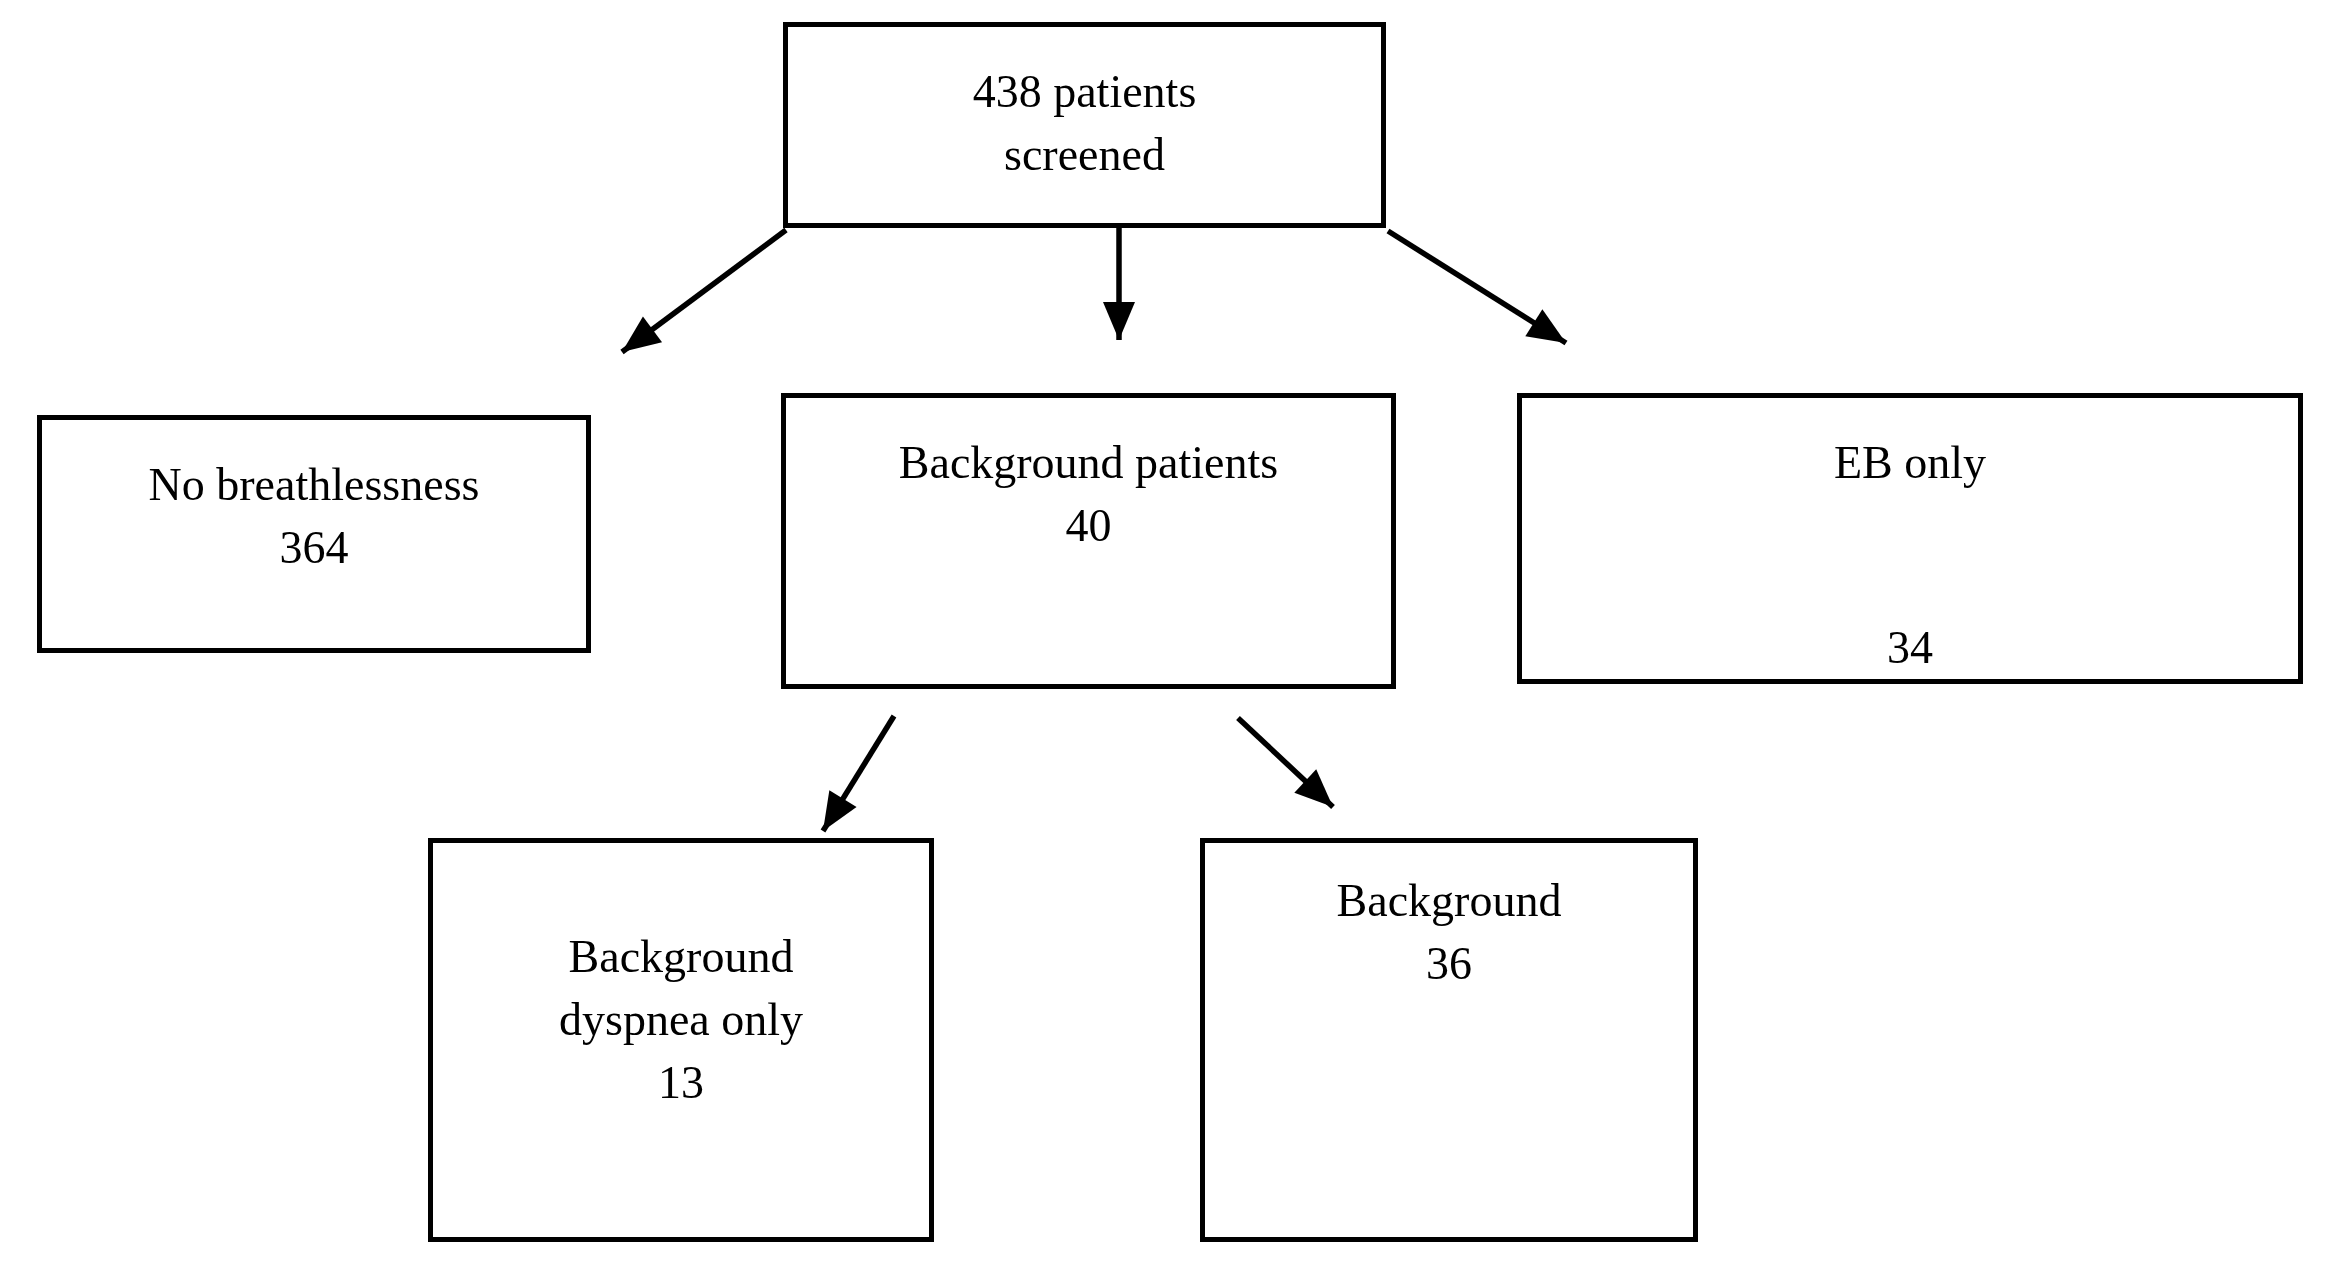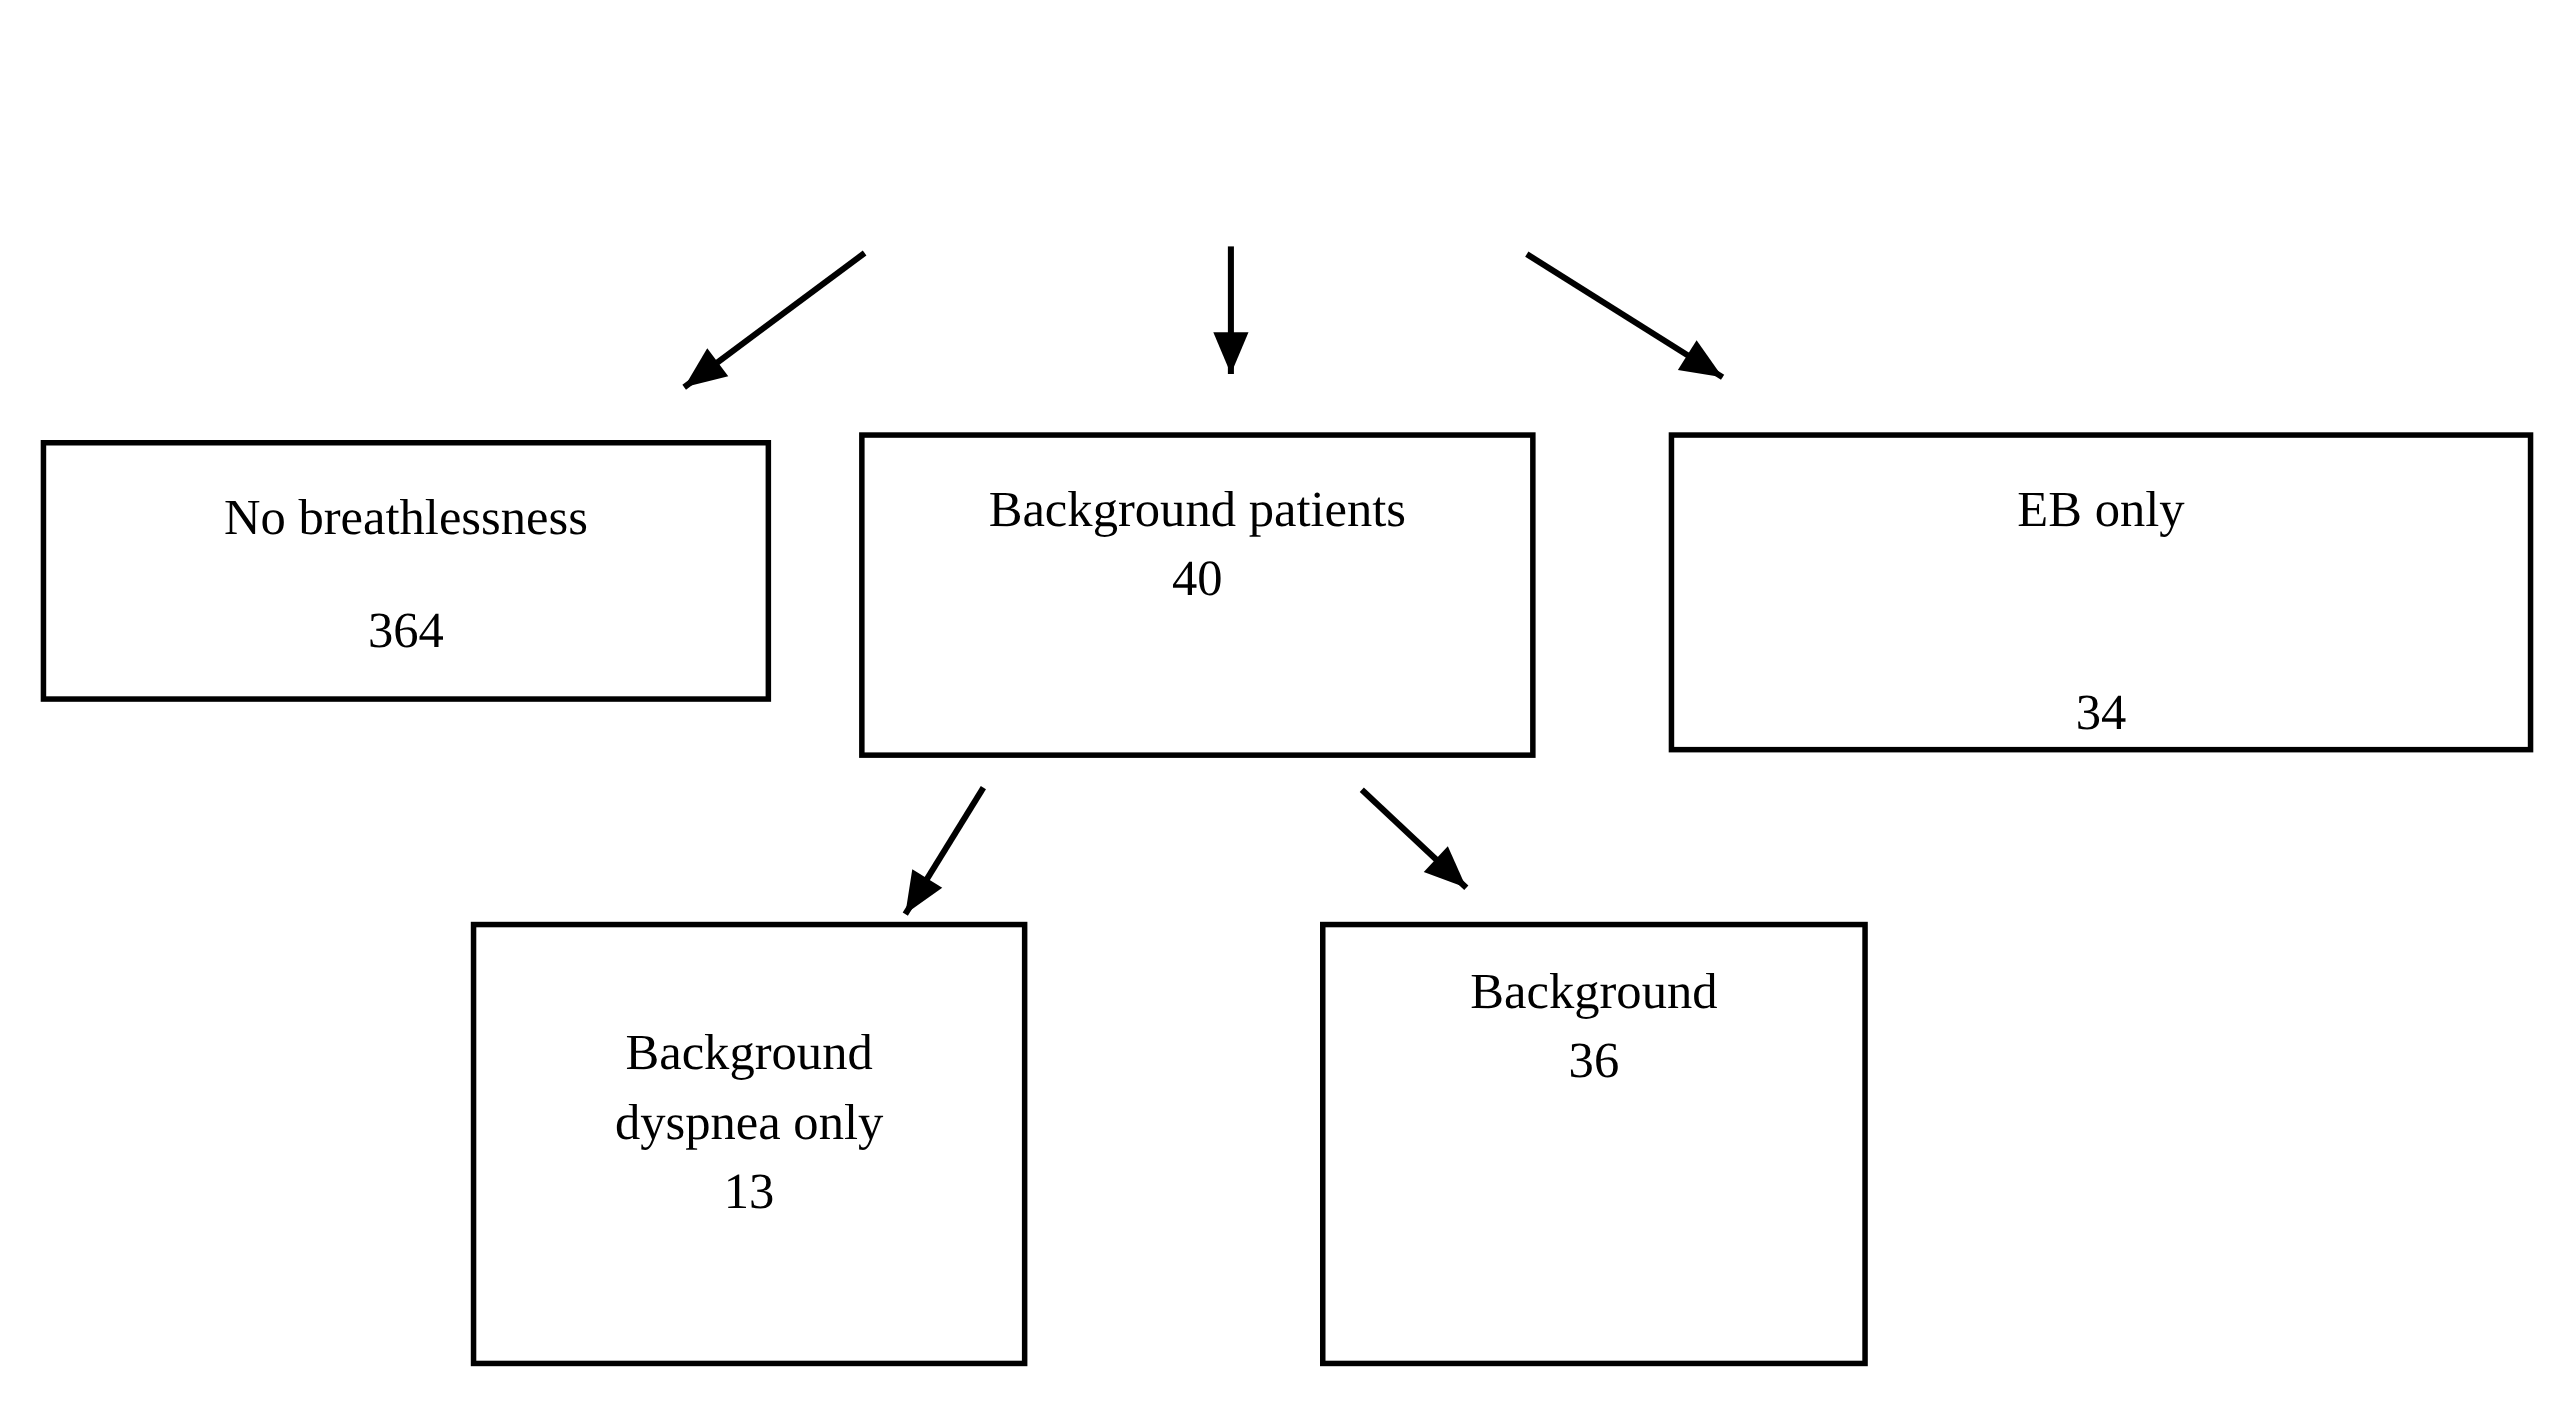--- a/index.html
+++ b/index.html
@@ -35,21 +35,21 @@
     text-align: center;
     font-size: 46px;
     line-height: 63px;
   }
   .node .ln {
     display: block;
     white-space: nowrap;
   }
   
   #n-screened { left: 783px;  top: 22px;  width: 603px; height: 206px; padding-top: 33px; }
-  #n-nb       { left: 37px;   top: 400px; width: 664px; height: 238px; padding-top: 33px; gap: 40px; }
+  #n-nb       { left: 37px;   top: 415px; width: 554px; height: 238px; padding-top: 33px; }
   #n-bd       { left: 781px;  top: 393px; width: 615px; height: 296px; padding-top: 33px; }
   #n-eb       { left: 1517px; top: 393px; width: 786px; height: 291px; padding-top: 33px; justify-content: space-between; }
   #n-bdo      { left: 428px;  top: 838px; width: 506px; height: 404px; justify-content: center; padding-bottom: 42px; }
   #n-bde      { left: 1200px; top: 838px; width: 498px; height: 404px; padding-top: 26px; }
 </style>
 </head>
 <body>
 
 <div class="canvas">
 
@@ -59,20 +59,24 @@
         <path d="M2,3 L40,19 L2,35 Z" fill="#000000"></path>
       </marker>
     </defs>
     <line x1="786" y1="230" x2="622" y2="352" stroke="#000000" stroke-width="5.5" marker-end="url(#ah)"></line>
     <line x1="1119" y1="224" x2="1119" y2="340" stroke="#000000" stroke-width="5.5" marker-end="url(#ah)"></line>
     <line x1="1388" y1="231" x2="1566" y2="343" stroke="#000000" stroke-width="5.5" marker-end="url(#ah)"></line>
     <line x1="894" y1="716" x2="823" y2="831" stroke="#000000" stroke-width="5.5" marker-end="url(#ah)"></line>
     <line x1="1238" y1="718" x2="1333" y2="807" stroke="#000000" stroke-width="5.5" marker-end="url(#ah)"></line>
   </svg>
 
+  <div class="node" id="n-screened">
+    <span class="ln">438 patients</span>
+    <span class="ln">screened</span>
+  </div>
 
   <div class="node" id="n-nb">
     <span class="ln">No breathlessness</span>
     <span class="ln">364</span>
   </div>
 
   <div class="node" id="n-bd">
     <span class="ln">Background patients</span>
     <span class="ln">40</span>
   </div>

